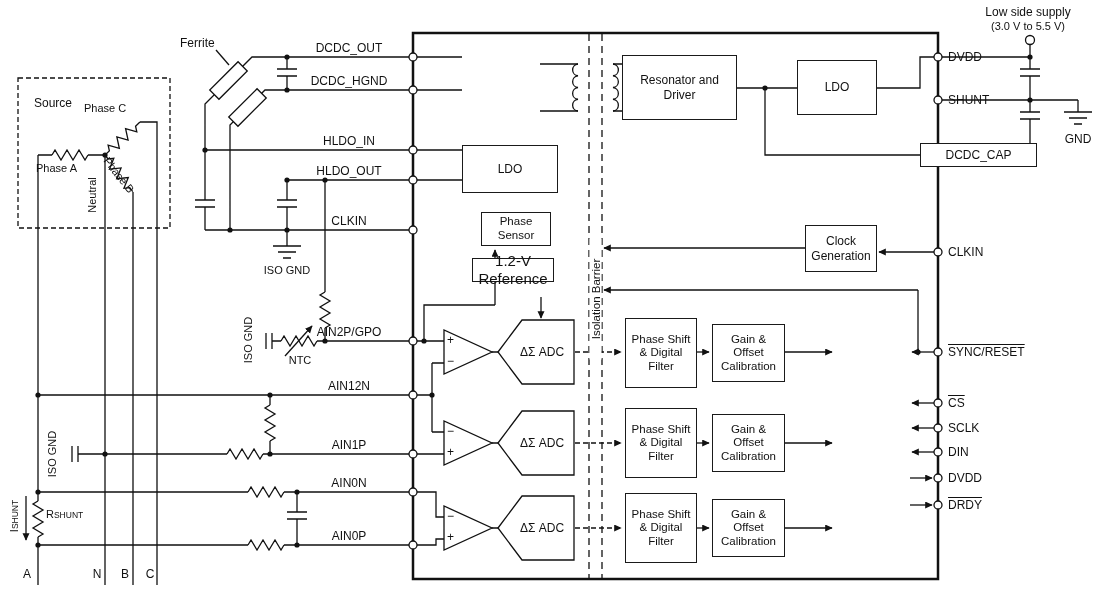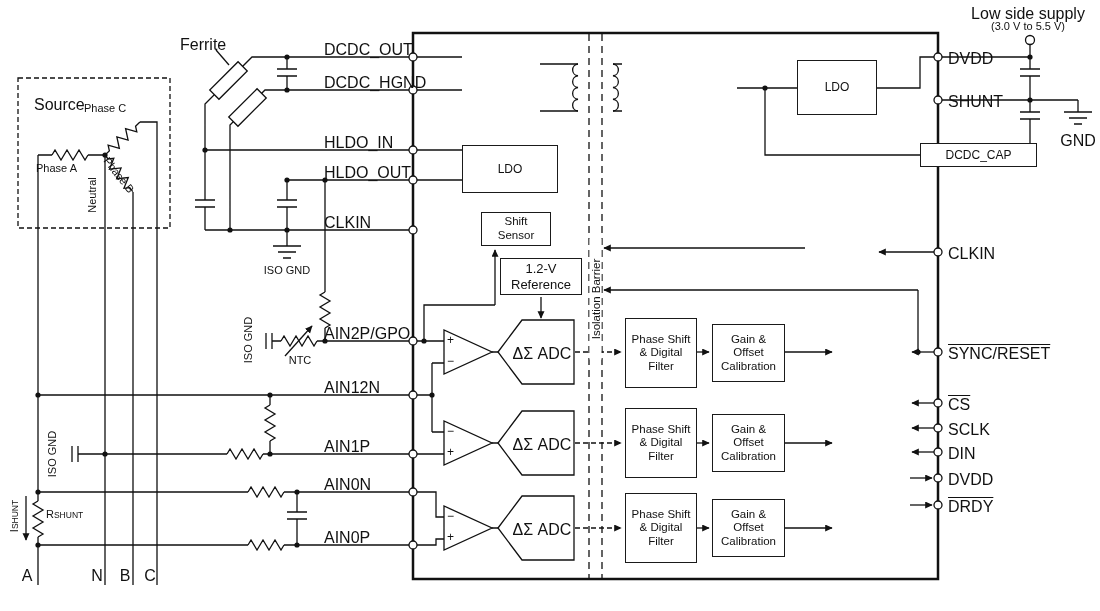--- a/index.html
+++ b/index.html
@@ -2,22 +2,22 @@
 <html><head>
 <meta charset="utf-8">
 <style>
   html,body{margin:0;padding:0;background:#fff}
   #canvas{position:relative;width:1100px;height:611px;background:#fff;
           font-family:"Liberation Sans",sans-serif;color:#111;overflow:hidden}
   #canvas svg{position:absolute;left:0;top:0}
   .blk{position:absolute;border:1.4px solid #1a1a1a;background:#fff;display:flex;
        align-items:center;justify-content:center;text-align:center;
        font-size:12px;line-height:1.18;padding:1px 3px;box-sizing:border-box}
-  .lbl{position:absolute;font-size:16px;white-space:nowrap}
-  .pinL{left:324px;width:90px;text-align:left}
+  .lbl{position:absolute;font-size:12px;white-space:nowrap}
+  .pinL{left:304px;width:90px;text-align:center}
   .pinR{left:948px}
   .ctr{text-align:center}
   .f11{font-size:11px}
   .rot{transform:rotate(-90deg)}
   .ovl{text-decoration:overline}
   .sub{font-size:8.5px}
   .sgn{position:absolute;font-size:12px}
 </style>
 </head>
 <body>
@@ -174,23 +174,25 @@
         <circle cx="297" cy="545" r="2.6"></circle>
   <circle cx="38" cy="545" r="2.6"></circle>
         <circle cx="765" cy="88" r="2.6"></circle>
         <circle cx="918" cy="352" r="2.6"></circle>
   <circle cx="1030" cy="57" r="2.6"></circle>
         <circle cx="1030" cy="100" r="2.6"></circle>
 </g>
 </svg>
 
 <div class="blk" style="left:462px;top:145px;width:96px;height:48px">LDO</div>
-<div class="blk" style="left:481px;top:212px;width:70px;height:34px;font-size:11.5px">Shift Sensor</div>
-<div class="blk" style="left:500px;top:258px;width:82px;height:37px;font-size:13px">1.2-V Reference</div>
+<div class="blk" style="left:481px;top:212px;width:70px;height:34px;font-size:11.5px">Phase Sensor</div>
+<div class="blk" style="left:472px;top:258px;width:82px;height:24px;font-size:15px">1.2-V Reference</div>
+<div class="blk" style="left:622px;top:55px;width:115px;height:65px">Resonator and Driver</div>
 <div class="blk" style="left:797px;top:60px;width:80px;height:55px">LDO</div>
+<div class="blk" style="left:805px;top:225px;width:72px;height:47px">Clock Generation</div>
 <div class="blk" style="left:625px;top:318px;width:72px;height:70px;font-size:11.5px">Phase Shift &amp; Digital Filter</div>
 <div class="blk" style="left:625px;top:408px;width:72px;height:70px;font-size:11.5px">Phase Shift &amp; Digital Filter</div>
 <div class="blk" style="left:625px;top:493px;width:72px;height:70px;font-size:11.5px">Phase Shift &amp; Digital Filter</div>
 <div class="blk" style="left:712px;top:324px;width:73px;height:58px;font-size:11.5px">Gain &amp; Offset Calibration</div>
 <div class="blk" style="left:712px;top:414px;width:73px;height:58px;font-size:11.5px">Gain &amp; Offset Calibration</div>
 <div class="blk" style="left:712px;top:499px;width:73px;height:58px;font-size:11.5px">Gain &amp; Offset Calibration</div>
 <div class="blk" style="left:920px;top:143px;width:117px;height:24px">DCDC_CAP</div>
 
 <div class="lbl ctr" style="left:506px;top:345px;width:72px">ΔΣ ADC</div>
 <div class="lbl ctr" style="left:506px;top:436px;width:72px">ΔΣ ADC</div>

